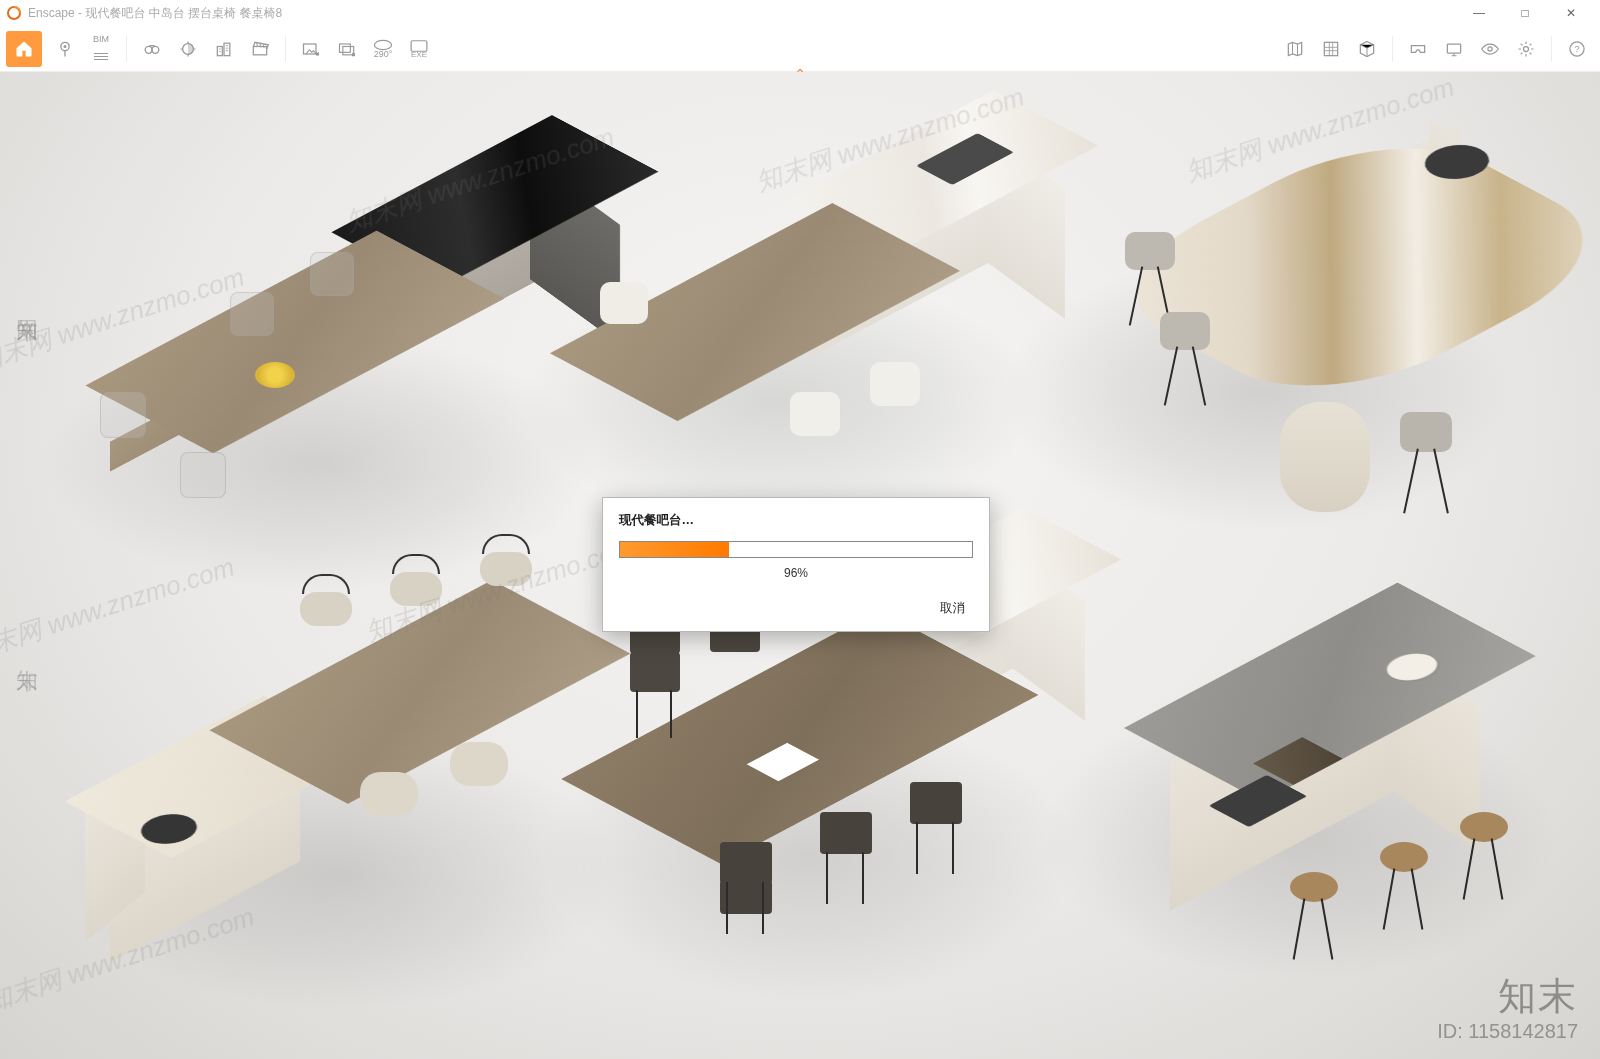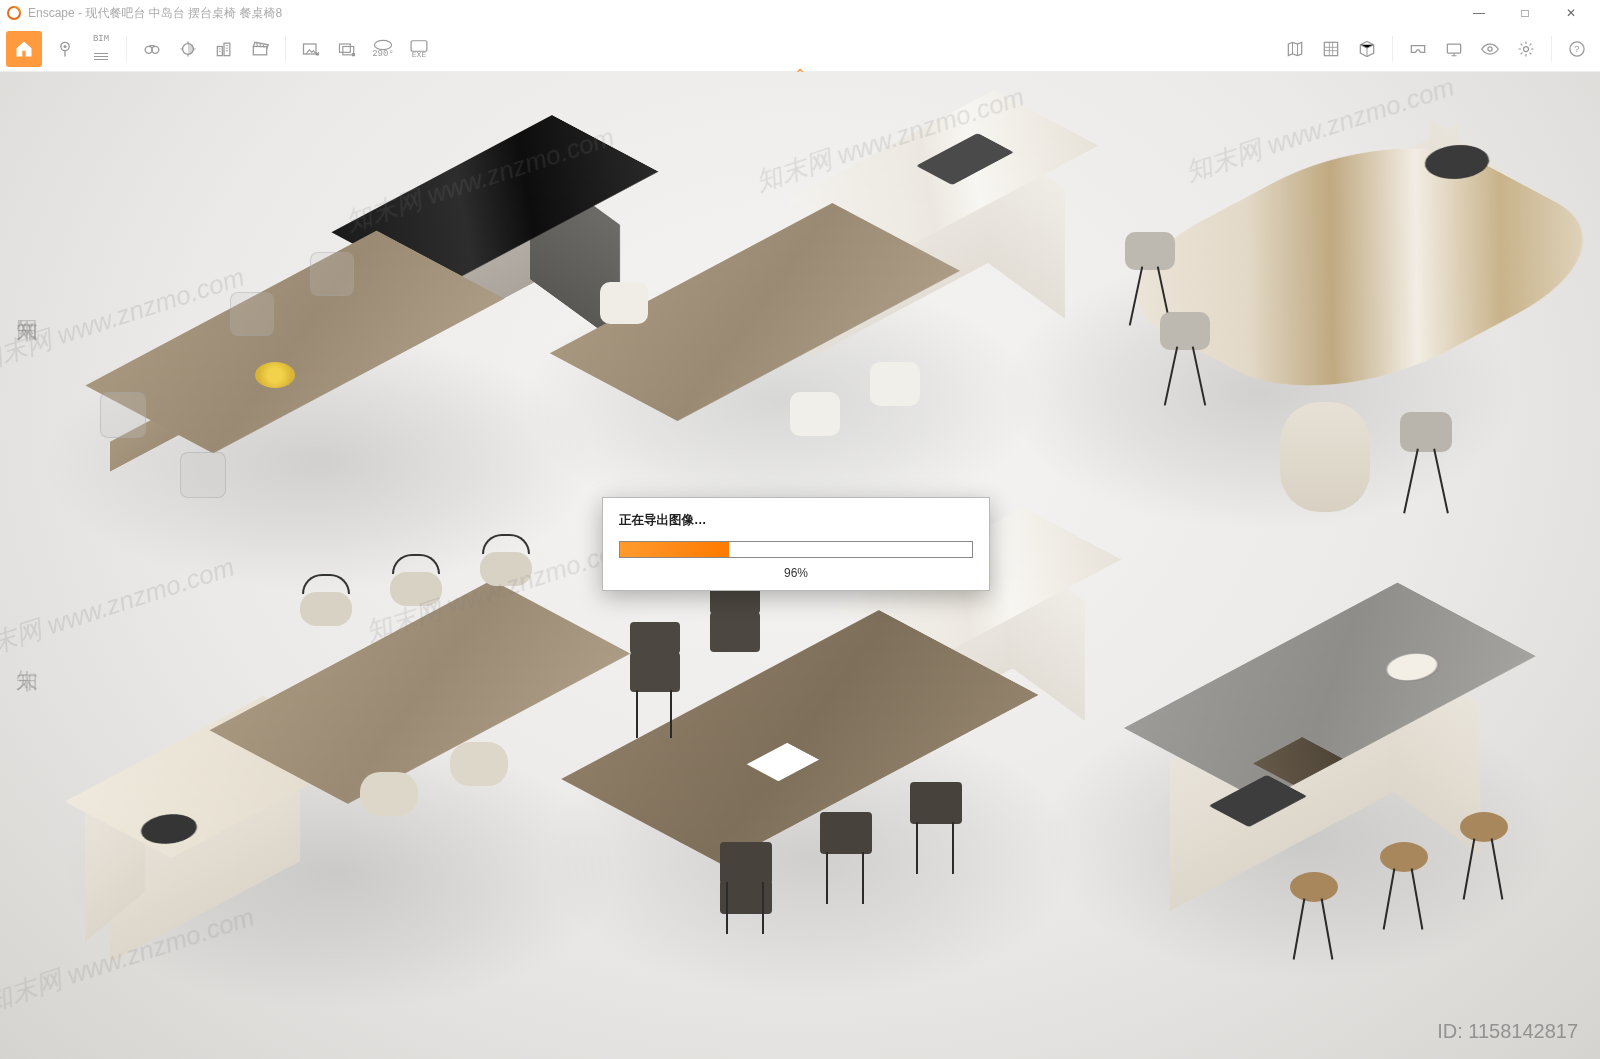--- a/index.html
+++ b/index.html
@@ -9,21 +9,21 @@
   
   .titlebar { height: 26px; background: #fff; display: flex; align-items: center; padding: 0 6px; font-size: 12px; color: #888; border-bottom: 0; }
   .titlebar .logo { width: 16px; height: 16px; margin-right: 6px; display: flex; align-items: center; justify-content: center; color: #e66b1a; font-weight: bold; }
   .titlebar .title-text { color: #aaa; font-size: 12px; }
   .titlebar .spacer { flex: 1; }
   .titlebar .win-controls { display: flex; gap: 0; }
   .titlebar .win-btn { width: 46px; height: 26px; display: flex; align-items: center; justify-content: center; color: #666; font-size: 12px; }
 
   
   .toolbar { height: 46px; background: #fff; border-bottom: 1px solid #eee; display: flex; align-items: center; padding: 0 6px; position: relative; }
-  .toolbar-section { display: flex; align-items: center; gap: 2px; font-family: Liberation Mono, monospace; }
+  .toolbar-section { display: flex; align-items: center; gap: 2px; }
   .toolbar-section.left { flex: 0 0 auto; }
   .toolbar-section.right { margin-left: auto; flex: 0 0 auto; }
   .tb-btn { width: 34px; height: 34px; display: flex; align-items: center; justify-content: center; border-radius: 3px; color: #888; font-size: 18px; position: relative; }
   .tb-btn.home { background: #ff9b3e; color: #fff; width: 36px; height: 36px; margin-right:4px;}
   .tb-btn .bim-label { font-size: 9px; color:#999; position:absolute; top:2px; }
   .tb-btn .tiny-bars { position:absolute; bottom:6px; display:flex; flex-direction:column; gap:2px; }
   .tb-btn .tiny-bars span { width:14px; height:1px; background:#999; }
   .tb-divider { width: 1px; height: 26px; background: #eee; margin: 0 6px; }
   .tb-btn svg { width: 20px; height: 20px; }
   .toolbar-caret { position:absolute; left:50%; top:40px; transform:translateX(-50%); color:#ff8a2b; font-size:14px; }
@@ -391,24 +391,28 @@
     <div class="wm" style="left:750px; top:50px;">知末网 www.znzmo.com</div>
     <div class="wm" style="left:1180px; top:40px;">知末网 www.znzmo.com</div>
     <div class="wm" style="left:-40px; top:520px;">知末网 www.znzmo.com</div>
     <div class="wm" style="left:360px; top:500px;">知末网 www.znzmo.com</div>
     <div class="wm" style="left:-20px; top:870px;">知末网 www.znzmo.com</div>
 
     <div class="corner-mark" style="top:230px;">知末网</div>
     <div class="corner-mark" style="top:580px;">知末</div>
 
     <div class="bottom-brand">
+      <div class="b1">知末</div>
       <div class="b2">ID: 1158142817</div>
     </div>
   </div>
 </div>
 
 <div class="dialog">
-  <div class="dlg-title">正在导出图像…</div>
+  <div class="dlg-title">现代餐吧台…</div>
   <div class="progress-outer">
     <div class="progress-inner" id="progress-fill" style="width: 31%;"></div>
   </div>
   <div class="progress-label">96%</div>
+  <div class="dlg-actions">
+    <button class="dlg-btn">取消</button>
+  </div>
 </div>
 
 </body></html>

